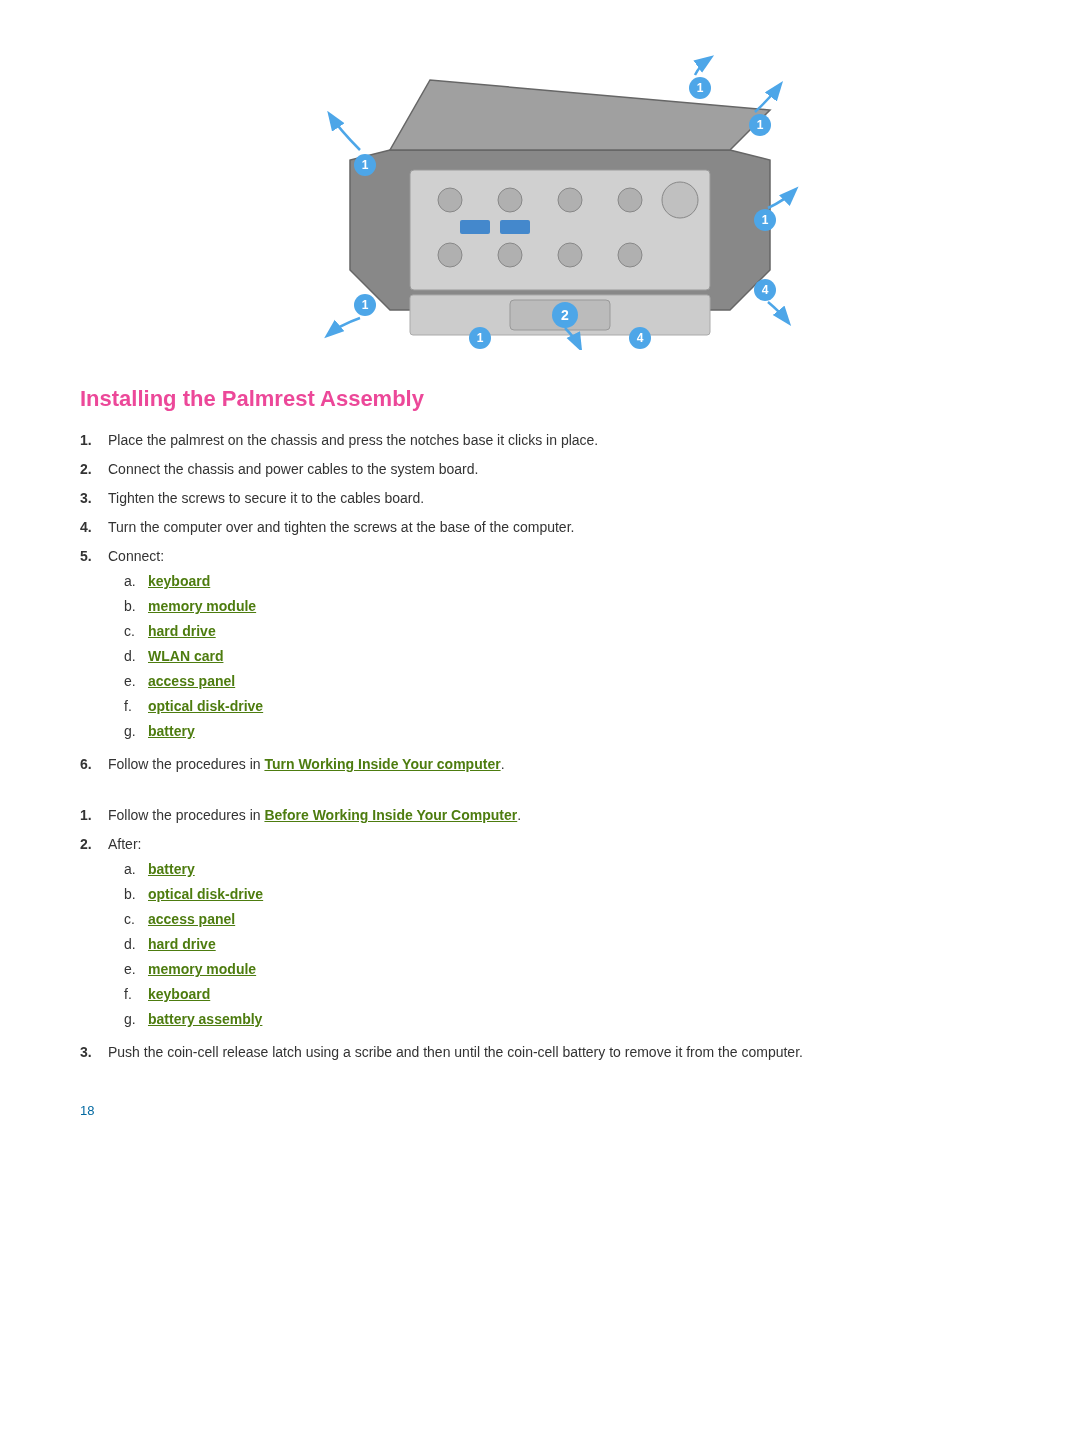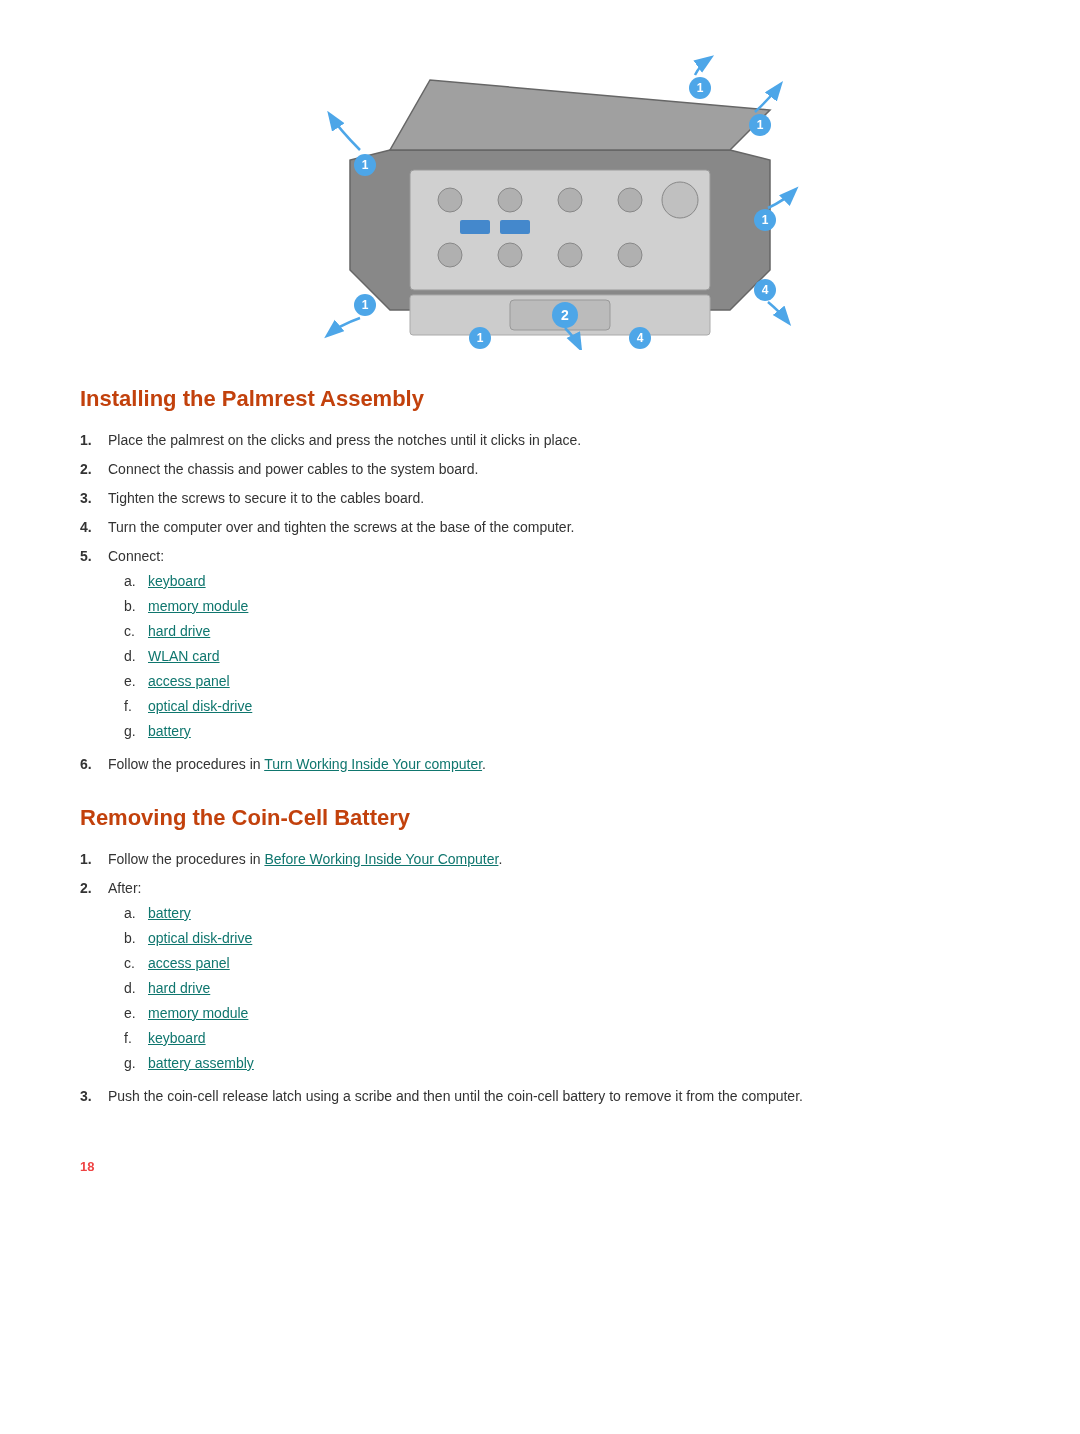--- a/index.html
+++ b/index.html
@@ -19,21 +19,21 @@
     }
 
     .page-container {
       max-width: 920px;
       margin: 0 auto;
     }
 
     .section-title {
       font-size: 22px;
       font-weight: bold;
-      color: #c2410c;
+      color: #ec4899;
       margin-bottom: 18px;
     }
 
     .numbered-list {
       list-style: none;
       padding: 0;
       margin-bottom: 20px;
     }
 
     .numbered-list > li {
@@ -67,34 +67,34 @@
       padding-left: 16px;
     }
 
     .sub-list li .sub-letter {
       min-width: 24px;
       flex-shrink: 0;
       color: #333;
     }
 
     a {
-      color: #0f766e;
+      color: #4d7c0f;
       text-decoration: underline;
+      font-weight: bold;
     }
 
     .section-divider {
       margin-top: 30px;
       margin-bottom: 10px;
     }
 
     .page-number {
-      margin-top: 52px;
+      margin-top: 40px;
       font-size: 13px;
-      color: #ef4444;
-      font-weight: bold;
+      color: #0369a1;
     }
 
     
     .diagram-wrapper {
       display: flex;
       justify-content: center;
       margin-bottom: 36px;
     }
   </style>
 </head>
@@ -180,21 +180,21 @@
       </defs>
     </svg>
   </div>
 
   <div class="section-divider">
     <h2 class="section-title">Installing the Palmrest Assembly</h2>
 
     <ol class="numbered-list">
       <li>
         <span class="num">1.</span>
-        <span class="content">Place the palmrest on the clicks and press the notches until it clicks in place.</span>
+        <span class="content">Place the palmrest on the chassis and press the notches base it clicks in place.</span>
       </li>
       <li>
         <span class="num">2.</span>
         <span class="content">Connect the chassis and power cables to the system board.</span>
       </li>
       <li>
         <span class="num">3.</span>
         <span class="content">Tighten the screws to secure it to the cables board.</span>
       </li>
       <li>
@@ -240,21 +240,20 @@
       <li>
         <span class="num">6.</span>
         <span class="content">
           <span>Follow the procedures in </span><a href="#">Turn Working Inside Your computer</a><span>.</span>
         </span>
       </li>
     </ol>
   </div>
 
   <div class="section-divider">
-    <h2 class="section-title">Removing the Coin-Cell Battery</h2>
 
     <ol class="numbered-list">
       <li>
         <span class="num">1.</span>
         <span class="content">
           <span>Follow the procedures in </span><a href="#">Before Working Inside Your Computer</a><span>.</span>
         </span>
       </li>
       <li>
         <span class="num">2.</span>

